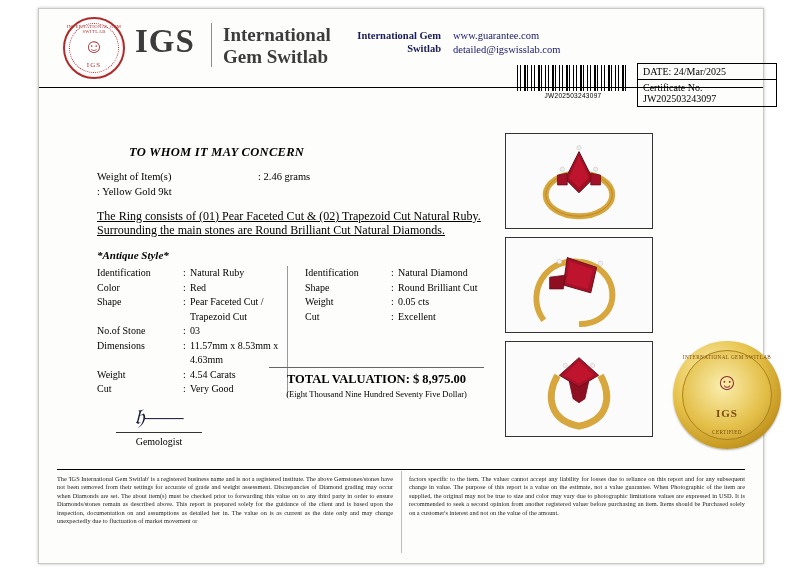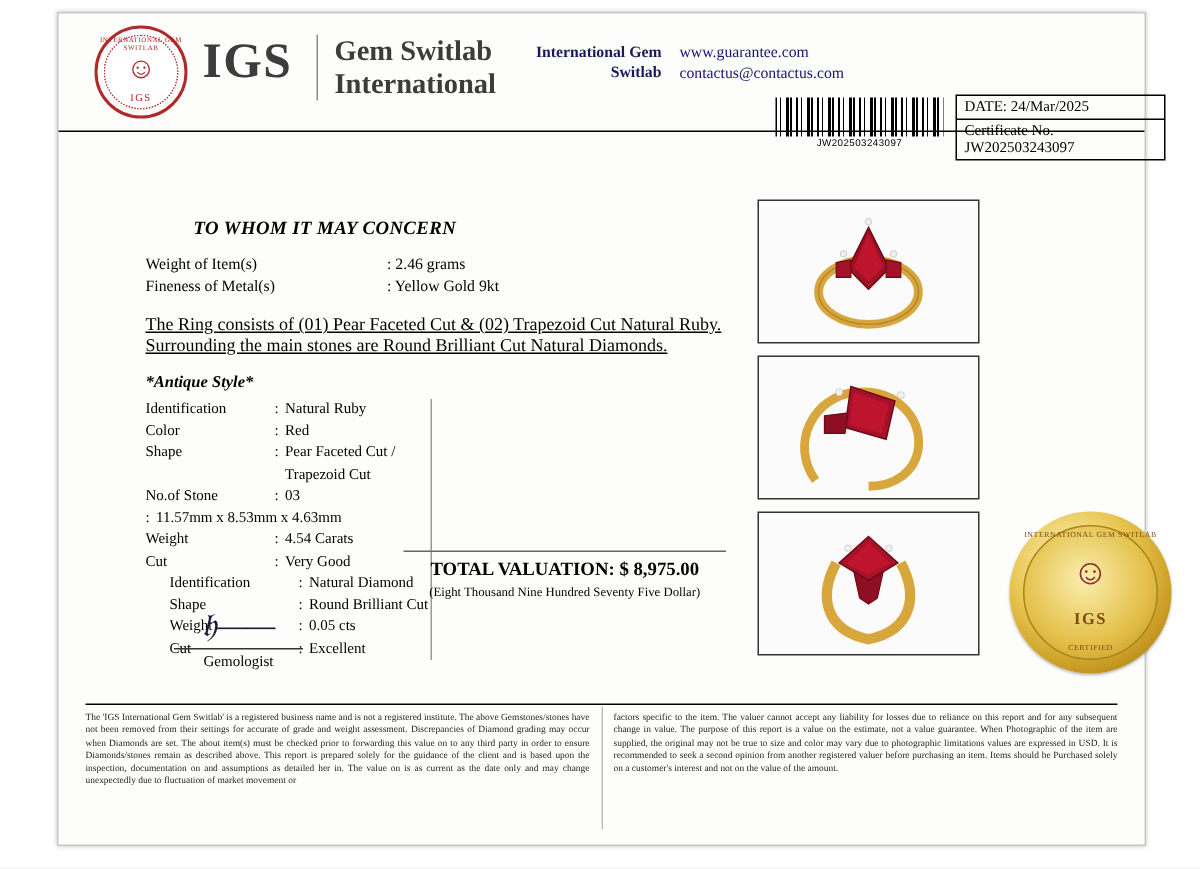--- a/index.html
+++ b/index.html
@@ -227,21 +227,20 @@
   }
   .antique {
     font-size: 11px;
     font-weight: bold;
     font-style: italic;
     margin-bottom: 5px;
   }
   .specs {
     position: relative;
     display: flex;
-    flex-direction: column;
   }
   .spec-col { width: 196px; }
   .spec-row {
     display: flex;
     font-size: 10px;
     line-height: 14.5px;
   }
   .spec-row .sk { width: 86px; }
   .spec-row .sc { width: 7px; }
   .spec-row .sv { flex: 1; }
@@ -447,29 +446,29 @@
       <div class="logo-seal">
         <div class="ring2"></div>
         <div class="arc-top">INTERNATIONAL GEM SWITLAB</div>
         <div class="face">☺</div>
         <div class="seal-txt">IGS</div>
       </div>
 
       <div class="igs-text">IGS</div>
       <div class="vbar"></div>
       <div class="igs-sub">
+        <div>International</div>
         <div>Gem Switlab</div>
-        <div>International</div>
       </div>
 
       <div class="hdr-right">
         <div class="hdr-org">International Gem Switlab</div>
         <div class="hdr-web">
           <div>www.guarantee.com</div>
-          <div>contactus@contactus.com</div>
+          <div>detailed@igswisslab.com</div>
         </div>
         <div class="barcode">
           <div class="bars"></div>
           <div class="bc-num">JW202503243097</div>
         </div>
         <div class="cert-box">
           <div class="l1">DATE: 24/Mar/2025</div>
           <div>Certificate No. JW202503243097</div>
         </div>
       </div>
@@ -480,21 +479,20 @@
     <div class="body-area">
 
       <div class="left-col">
         <div class="whom">TO WHOM IT MAY CONCERN</div>
 
         <div class="kv">
           <div class="k">Weight of Item(s)</div>
           <div class="v">: 2.46 grams</div>
         </div>
         <div class="kv">
-          <div class="k">Fineness of Metal(s)</div>
           <div class="v">: Yellow Gold 9kt</div>
         </div>
 
         <div class="desc">
           <div>The Ring consists of (01) Pear Faceted Cut &amp; (02) Trapezoid Cut Natural Ruby.</div>
           <div>Surrounding the main stones are Round Brilliant Cut Natural Diamonds.</div>
         </div>
 
         <div class="antique">*Antique Style*</div>
 
@@ -515,20 +513,21 @@
               <div class="sk">Shape</div>
               <div class="sc">:</div>
               <div class="sv">Pear Faceted Cut / Trapezoid Cut</div>
             </div>
             <div class="spec-row">
               <div class="sk">No.of Stone</div>
               <div class="sc">:</div>
               <div class="sv">03</div>
             </div>
             <div class="spec-row">
+              <div class="sk">Dimensions</div>
               <div class="sc">:</div>
               <div class="sv">11.57mm x 8.53mm x 4.63mm</div>
             </div>
             <div class="spec-row">
               <div class="sk">Weight</div>
               <div class="sc">:</div>
               <div class="sv">4.54 Carats</div>
             </div>
             <div class="spec-row">
               <div class="sk">Cut</div>

